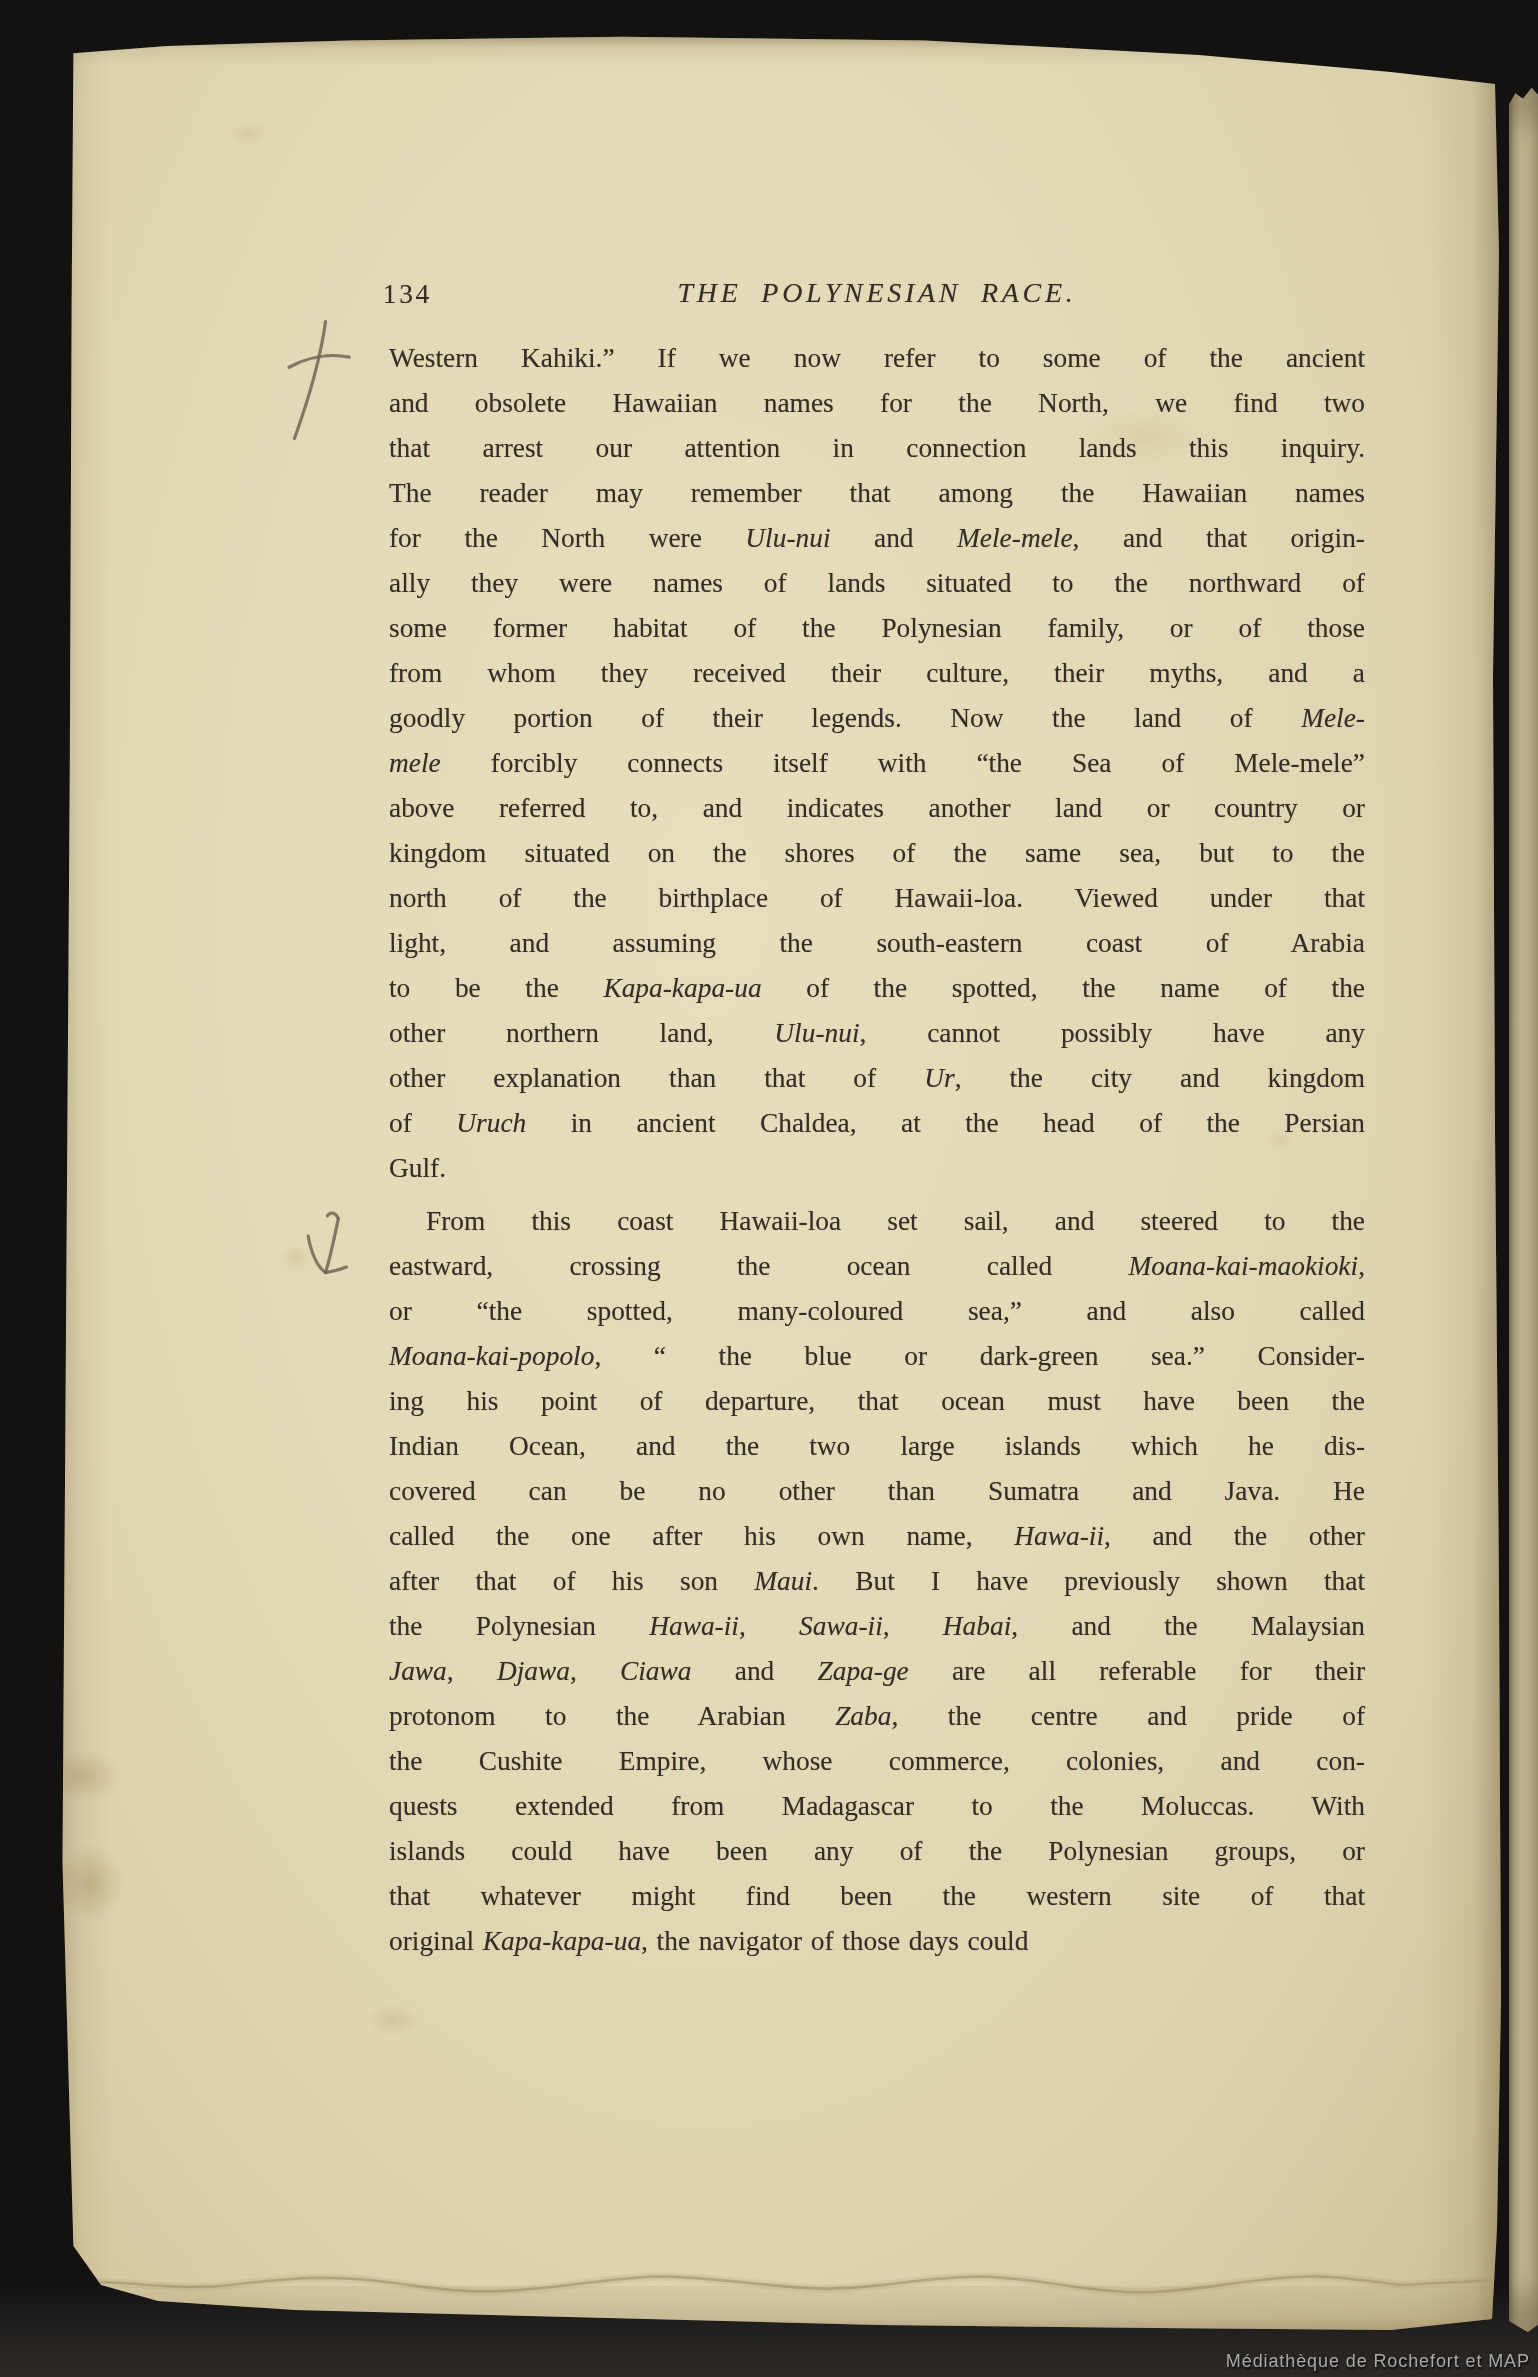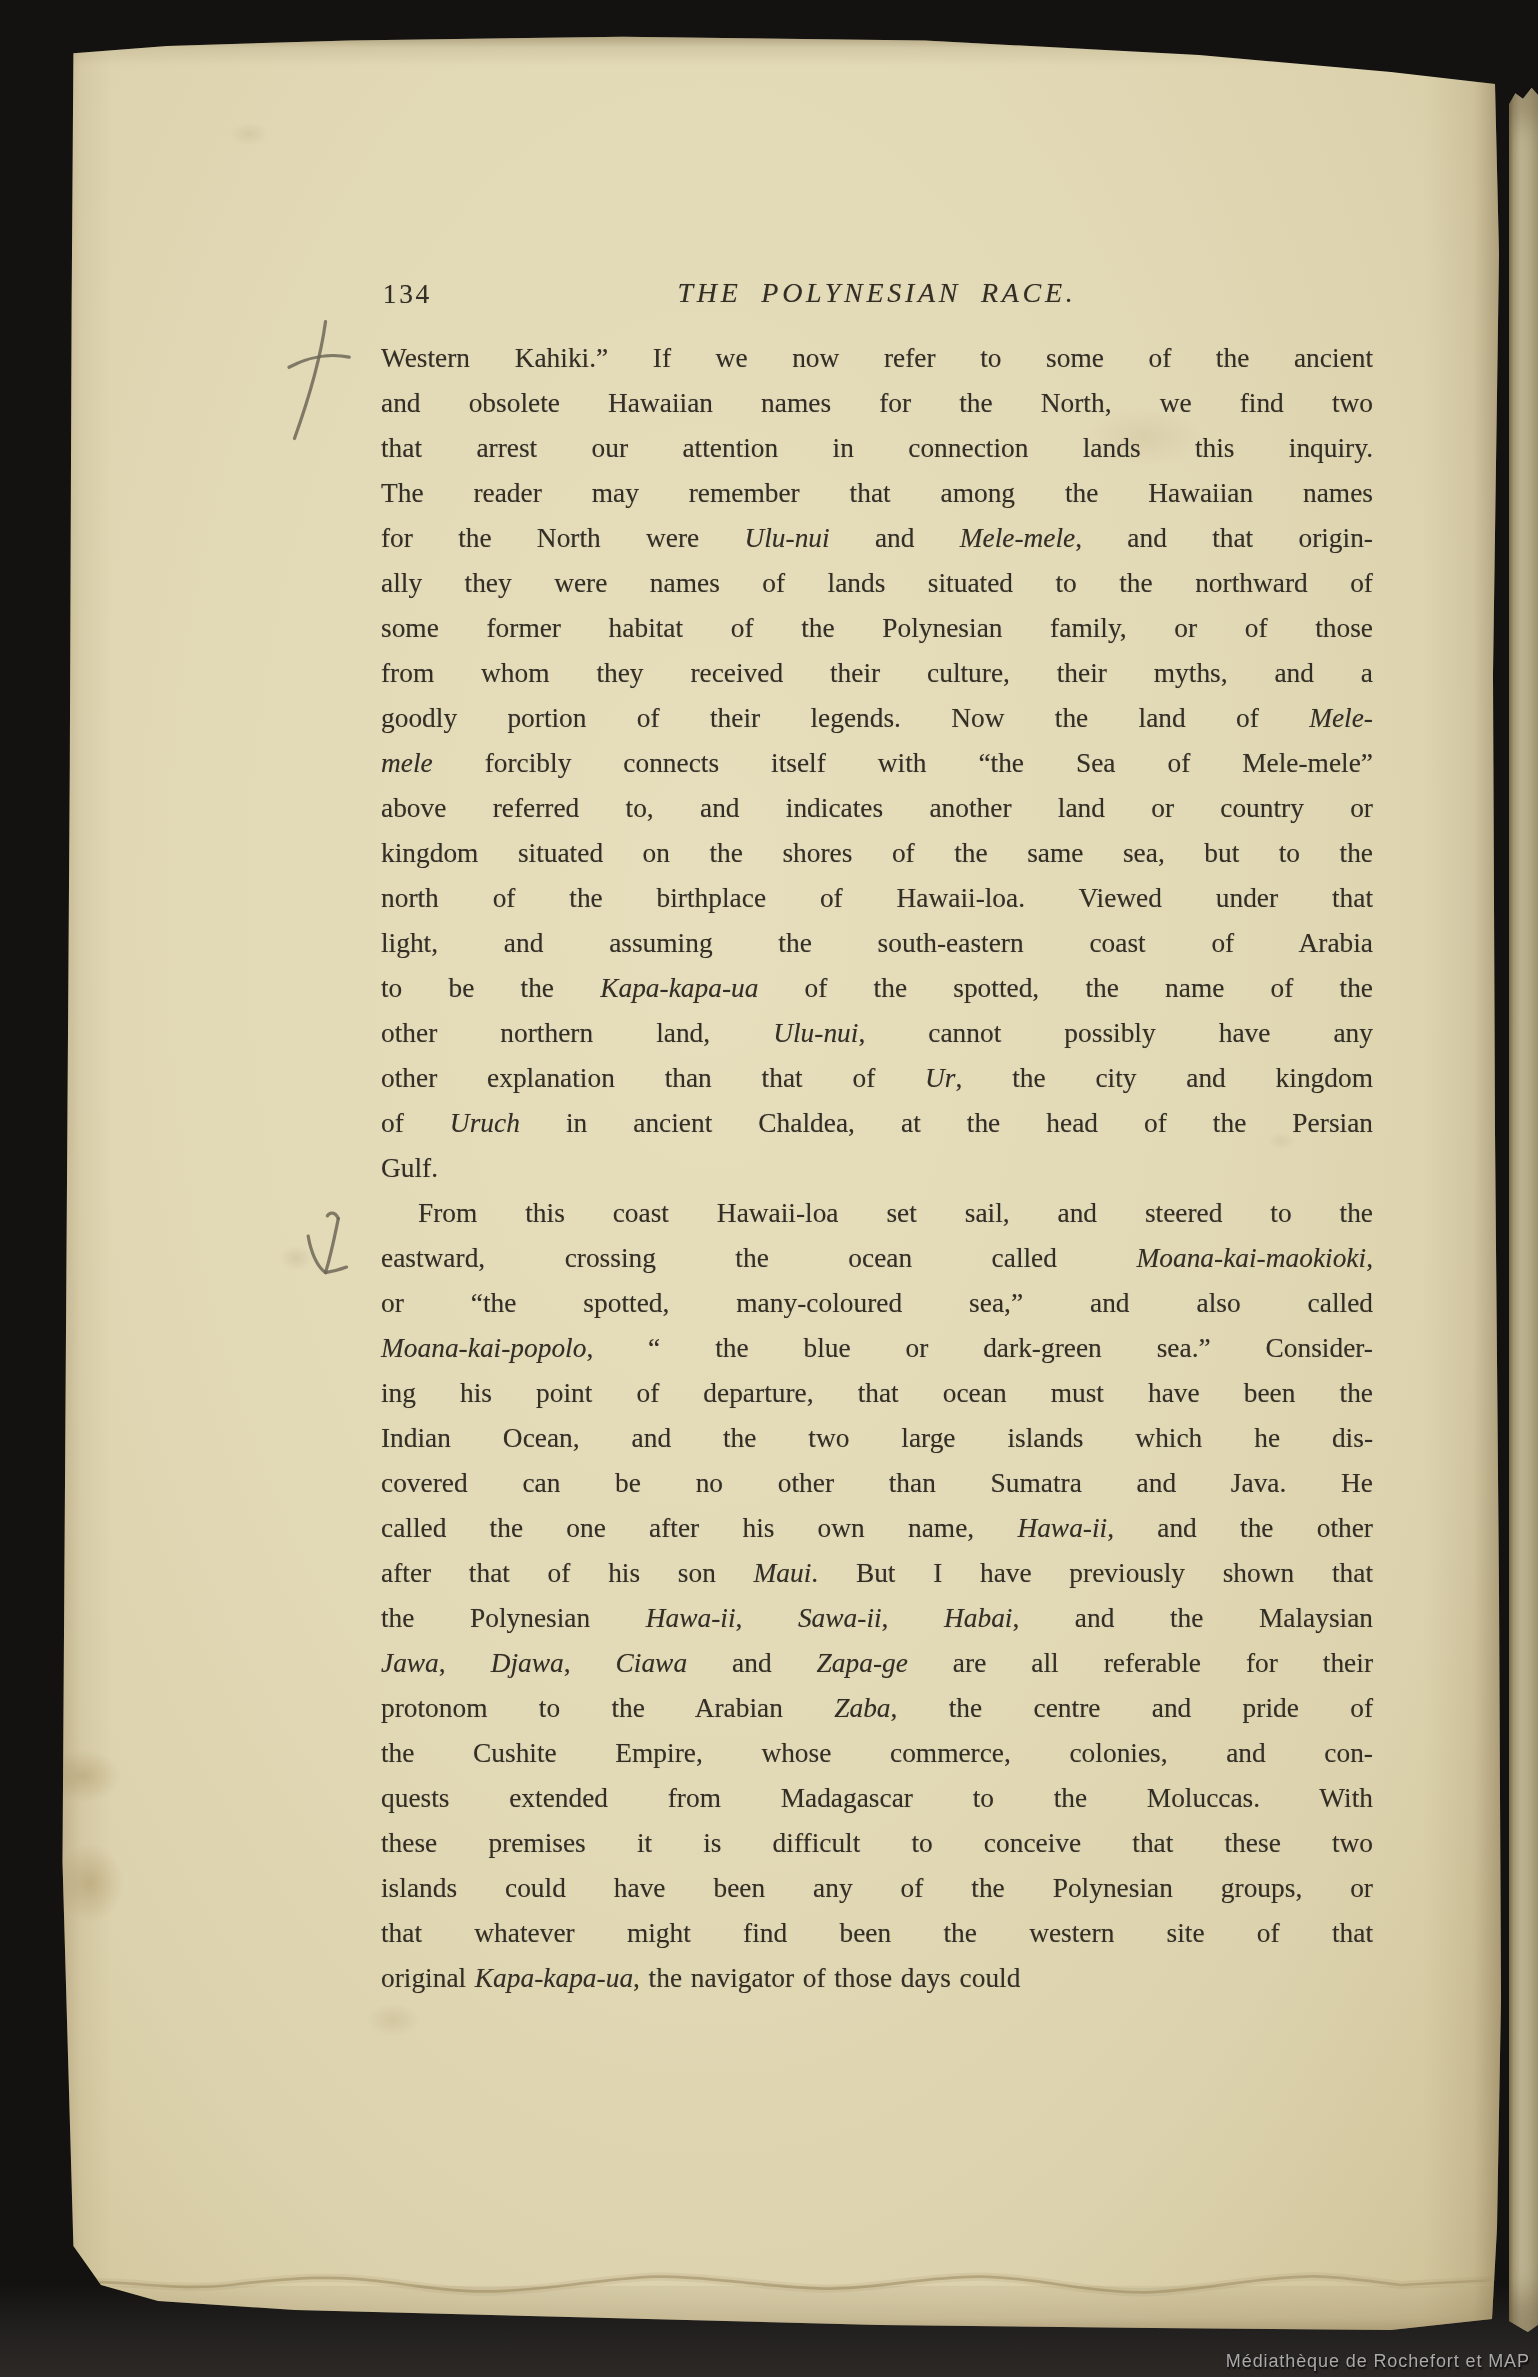--- a/index.html
+++ b/index.html
@@ -65,21 +65,21 @@
   .running-head { position:relative; height:40px; }
   .folio {
     position:absolute; left:1.8px; top:1.8px;
     font-size:27.4px; letter-spacing:2.7px;
   }
   .head-title {
     position:absolute; left:0; right:0; top:0; text-align:center;
     font-style:italic; font-size:28px; letter-spacing:3.7px; word-spacing:9.1px;font-family:Liberation Serif, serif;
   }
   .body-text { margin-top:19px; font-size:27.4px; line-height:45px; word-spacing:1.8px; }
-  .para { margin:0; }
+  .para { margin:8px; }
   .line { text-align:justify; text-align-last:justify; }
   .line.last { text-align-last:left; }
   .line.indent { text-indent:37px; }
 
   
   .pencil-layer { position:absolute; left:0; top:0; pointer-events:none; }
 
   
   .watermark {
     position:absolute; right:9.1px; bottom:4.6px;
@@ -143,21 +143,20 @@
           <div class="line"><span>ing his point of departure, that ocean must have been the</span></div>
           <div class="line"><span>Indian Ocean, and the two large islands which he dis-</span></div>
           <div class="line"><span>covered can be no other than Sumatra and Java.  He</span></div>
           <div class="line"><span>called the one after his own name, </span><i>Hawa-ii</i><span>, and the other</span></div>
           <div class="line"><span>after that of his son </span><i>Maui</i><span>.  But I have previously shown that</span></div>
           <div class="line"><span>the Polynesian </span><i>Hawa-ii</i><span>, </span><i>Sawa-ii</i><span>, </span><i>Habai</i><span>, and the Malaysian</span></div>
           <div class="line"><i>Jawa</i><span>, </span><i>Djawa</i><span>, </span><i>Ciawa</i><span> and </span><i>Zapa-ge</i><span> are all referable for their</span></div>
           <div class="line"><span>protonom to the Arabian </span><i>Zaba</i><span>, the centre and pride of</span></div>
           <div class="line"><span>the Cushite Empire, whose commerce, colonies, and con-</span></div>
           <div class="line"><span>quests extended from Madagascar to the Moluccas.  With</span></div>
-          <div class="line"><span>these premises it is difficult to  conceive that these two</span></div>
           <div class="line"><span>islands could have been any of the Polynesian groups, or</span></div>
           <div class="line"><span>that whatever might find been the western site of that</span></div>
           <div class="line last"><span>original </span><i>Kapa-kapa-ua</i><span>, the navigator of those days could</span></div>
         </div>
       </div>
   </div>
 
   <svg class="pencil-layer" width="1539" height="2377" viewBox="0 0 1684 2602" style="z-index:3;">
     <g fill="none" stroke="rgba(110,103,88,0.85)" stroke-width="3.5" stroke-linecap="round">
       <path d="M 356 352 C 352 382, 340 430, 322 480"></path>

